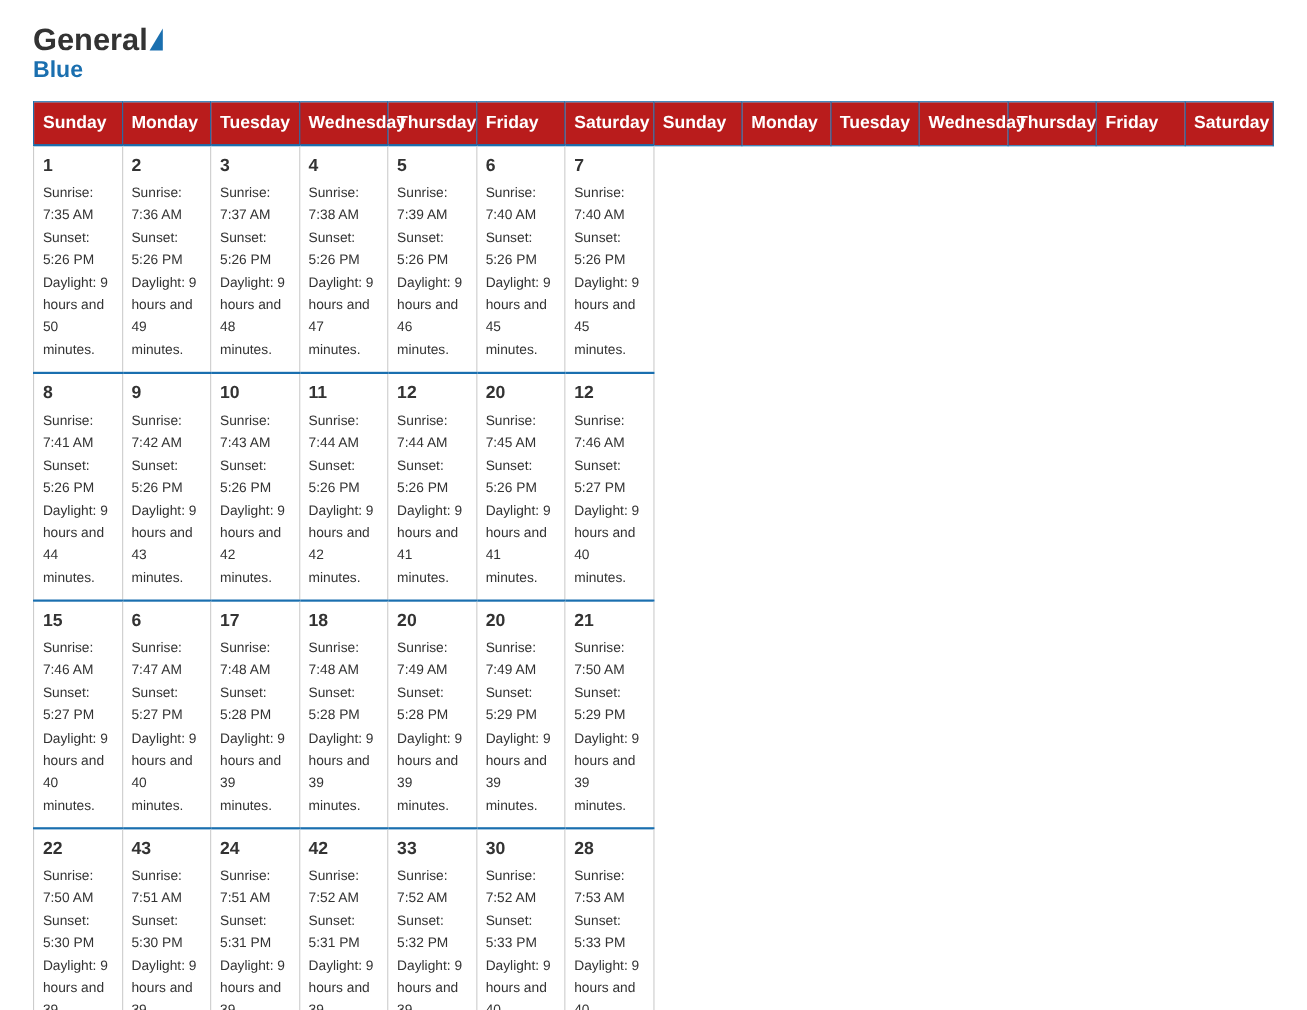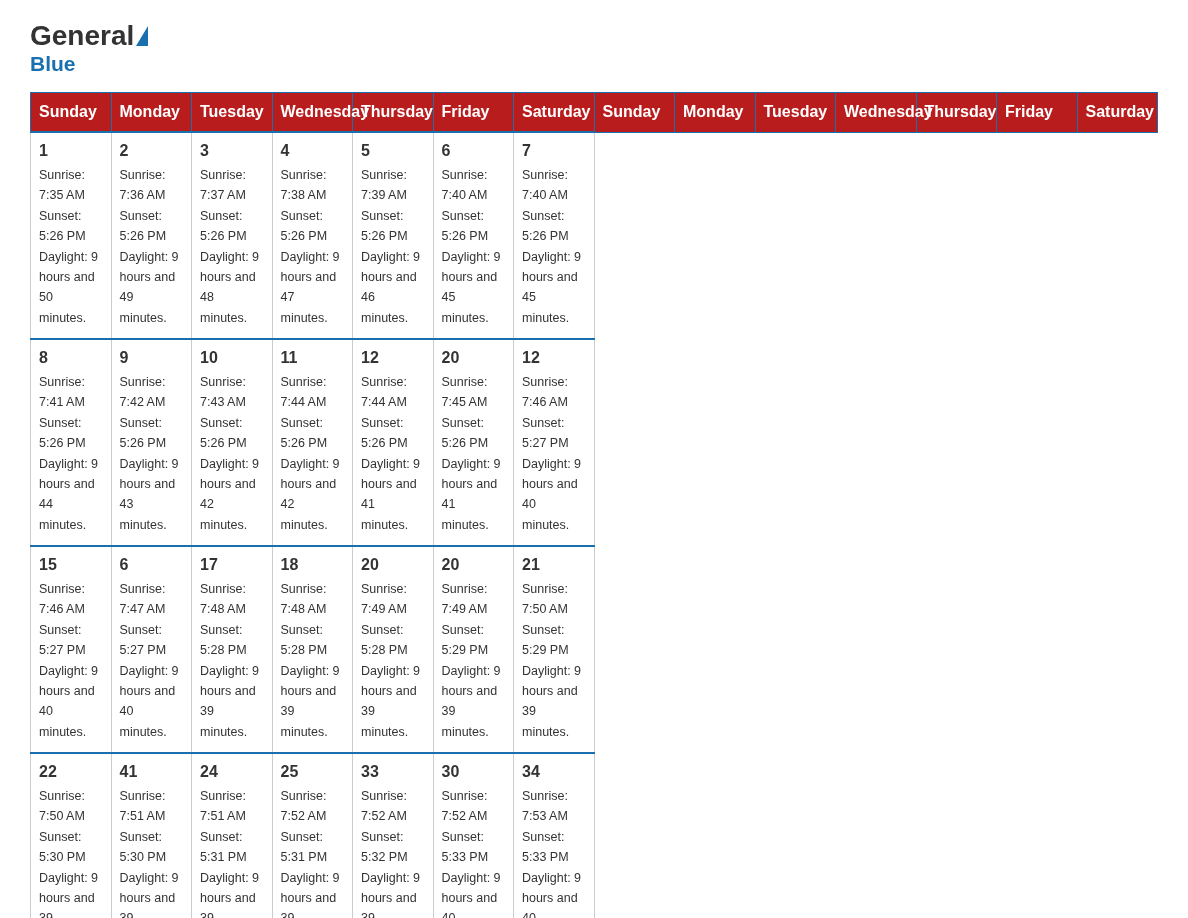--- a/index.html
+++ b/index.html
@@ -147,21 +147,21 @@
         <td><span class="day-number">15</span><span class="day-info">Sunrise: 7:46 AM<br>Sunset: 5:27 PM<br>Daylight: 9 hours and 40 minutes.</span></td>
         <td><span class="day-number">6</span><span class="day-info">Sunrise: 7:47 AM<br>Sunset: 5:27 PM<br>Daylight: 9 hours and 40 minutes.</span></td>
         <td><span class="day-number">17</span><span class="day-info">Sunrise: 7:48 AM<br>Sunset: 5:28 PM<br>Daylight: 9 hours and 39 minutes.</span></td>
         <td><span class="day-number">18</span><span class="day-info">Sunrise: 7:48 AM<br>Sunset: 5:28 PM<br>Daylight: 9 hours and 39 minutes.</span></td>
         <td><span class="day-number">20</span><span class="day-info">Sunrise: 7:49 AM<br>Sunset: 5:28 PM<br>Daylight: 9 hours and 39 minutes.</span></td>
         <td><span class="day-number">20</span><span class="day-info">Sunrise: 7:49 AM<br>Sunset: 5:29 PM<br>Daylight: 9 hours and 39 minutes.</span></td>
         <td><span class="day-number">21</span><span class="day-info">Sunrise: 7:50 AM<br>Sunset: 5:29 PM<br>Daylight: 9 hours and 39 minutes.</span></td>
       </tr>
       <tr>
         <td><span class="day-number">22</span><span class="day-info">Sunrise: 7:50 AM<br>Sunset: 5:30 PM<br>Daylight: 9 hours and 39 minutes.</span></td>
-        <td><span class="day-number">41</span><span class="day-info">Sunrise: 7:51 AM<br>Sunset: 5:30 PM<br>Daylight: 9 hours and 39 minutes.</span></td>
+        <td><span class="day-number">43</span><span class="day-info">Sunrise: 7:51 AM<br>Sunset: 5:30 PM<br>Daylight: 9 hours and 39 minutes.</span></td>
         <td><span class="day-number">24</span><span class="day-info">Sunrise: 7:51 AM<br>Sunset: 5:31 PM<br>Daylight: 9 hours and 39 minutes.</span></td>
-        <td><span class="day-number">25</span><span class="day-info">Sunrise: 7:52 AM<br>Sunset: 5:31 PM<br>Daylight: 9 hours and 39 minutes.</span></td>
+        <td><span class="day-number">42</span><span class="day-info">Sunrise: 7:52 AM<br>Sunset: 5:31 PM<br>Daylight: 9 hours and 39 minutes.</span></td>
         <td><span class="day-number">33</span><span class="day-info">Sunrise: 7:52 AM<br>Sunset: 5:32 PM<br>Daylight: 9 hours and 39 minutes.</span></td>
         <td><span class="day-number">30</span><span class="day-info">Sunrise: 7:52 AM<br>Sunset: 5:33 PM<br>Daylight: 9 hours and 40 minutes.</span></td>
-        <td><span class="day-number">34</span><span class="day-info">Sunrise: 7:53 AM<br>Sunset: 5:33 PM<br>Daylight: 9 hours and 40 minutes.</span></td>
+        <td><span class="day-number">28</span><span class="day-info">Sunrise: 7:53 AM<br>Sunset: 5:33 PM<br>Daylight: 9 hours and 40 minutes.</span></td>
       </tr>
     </tbody>
 </table>
 
 </body></html>

